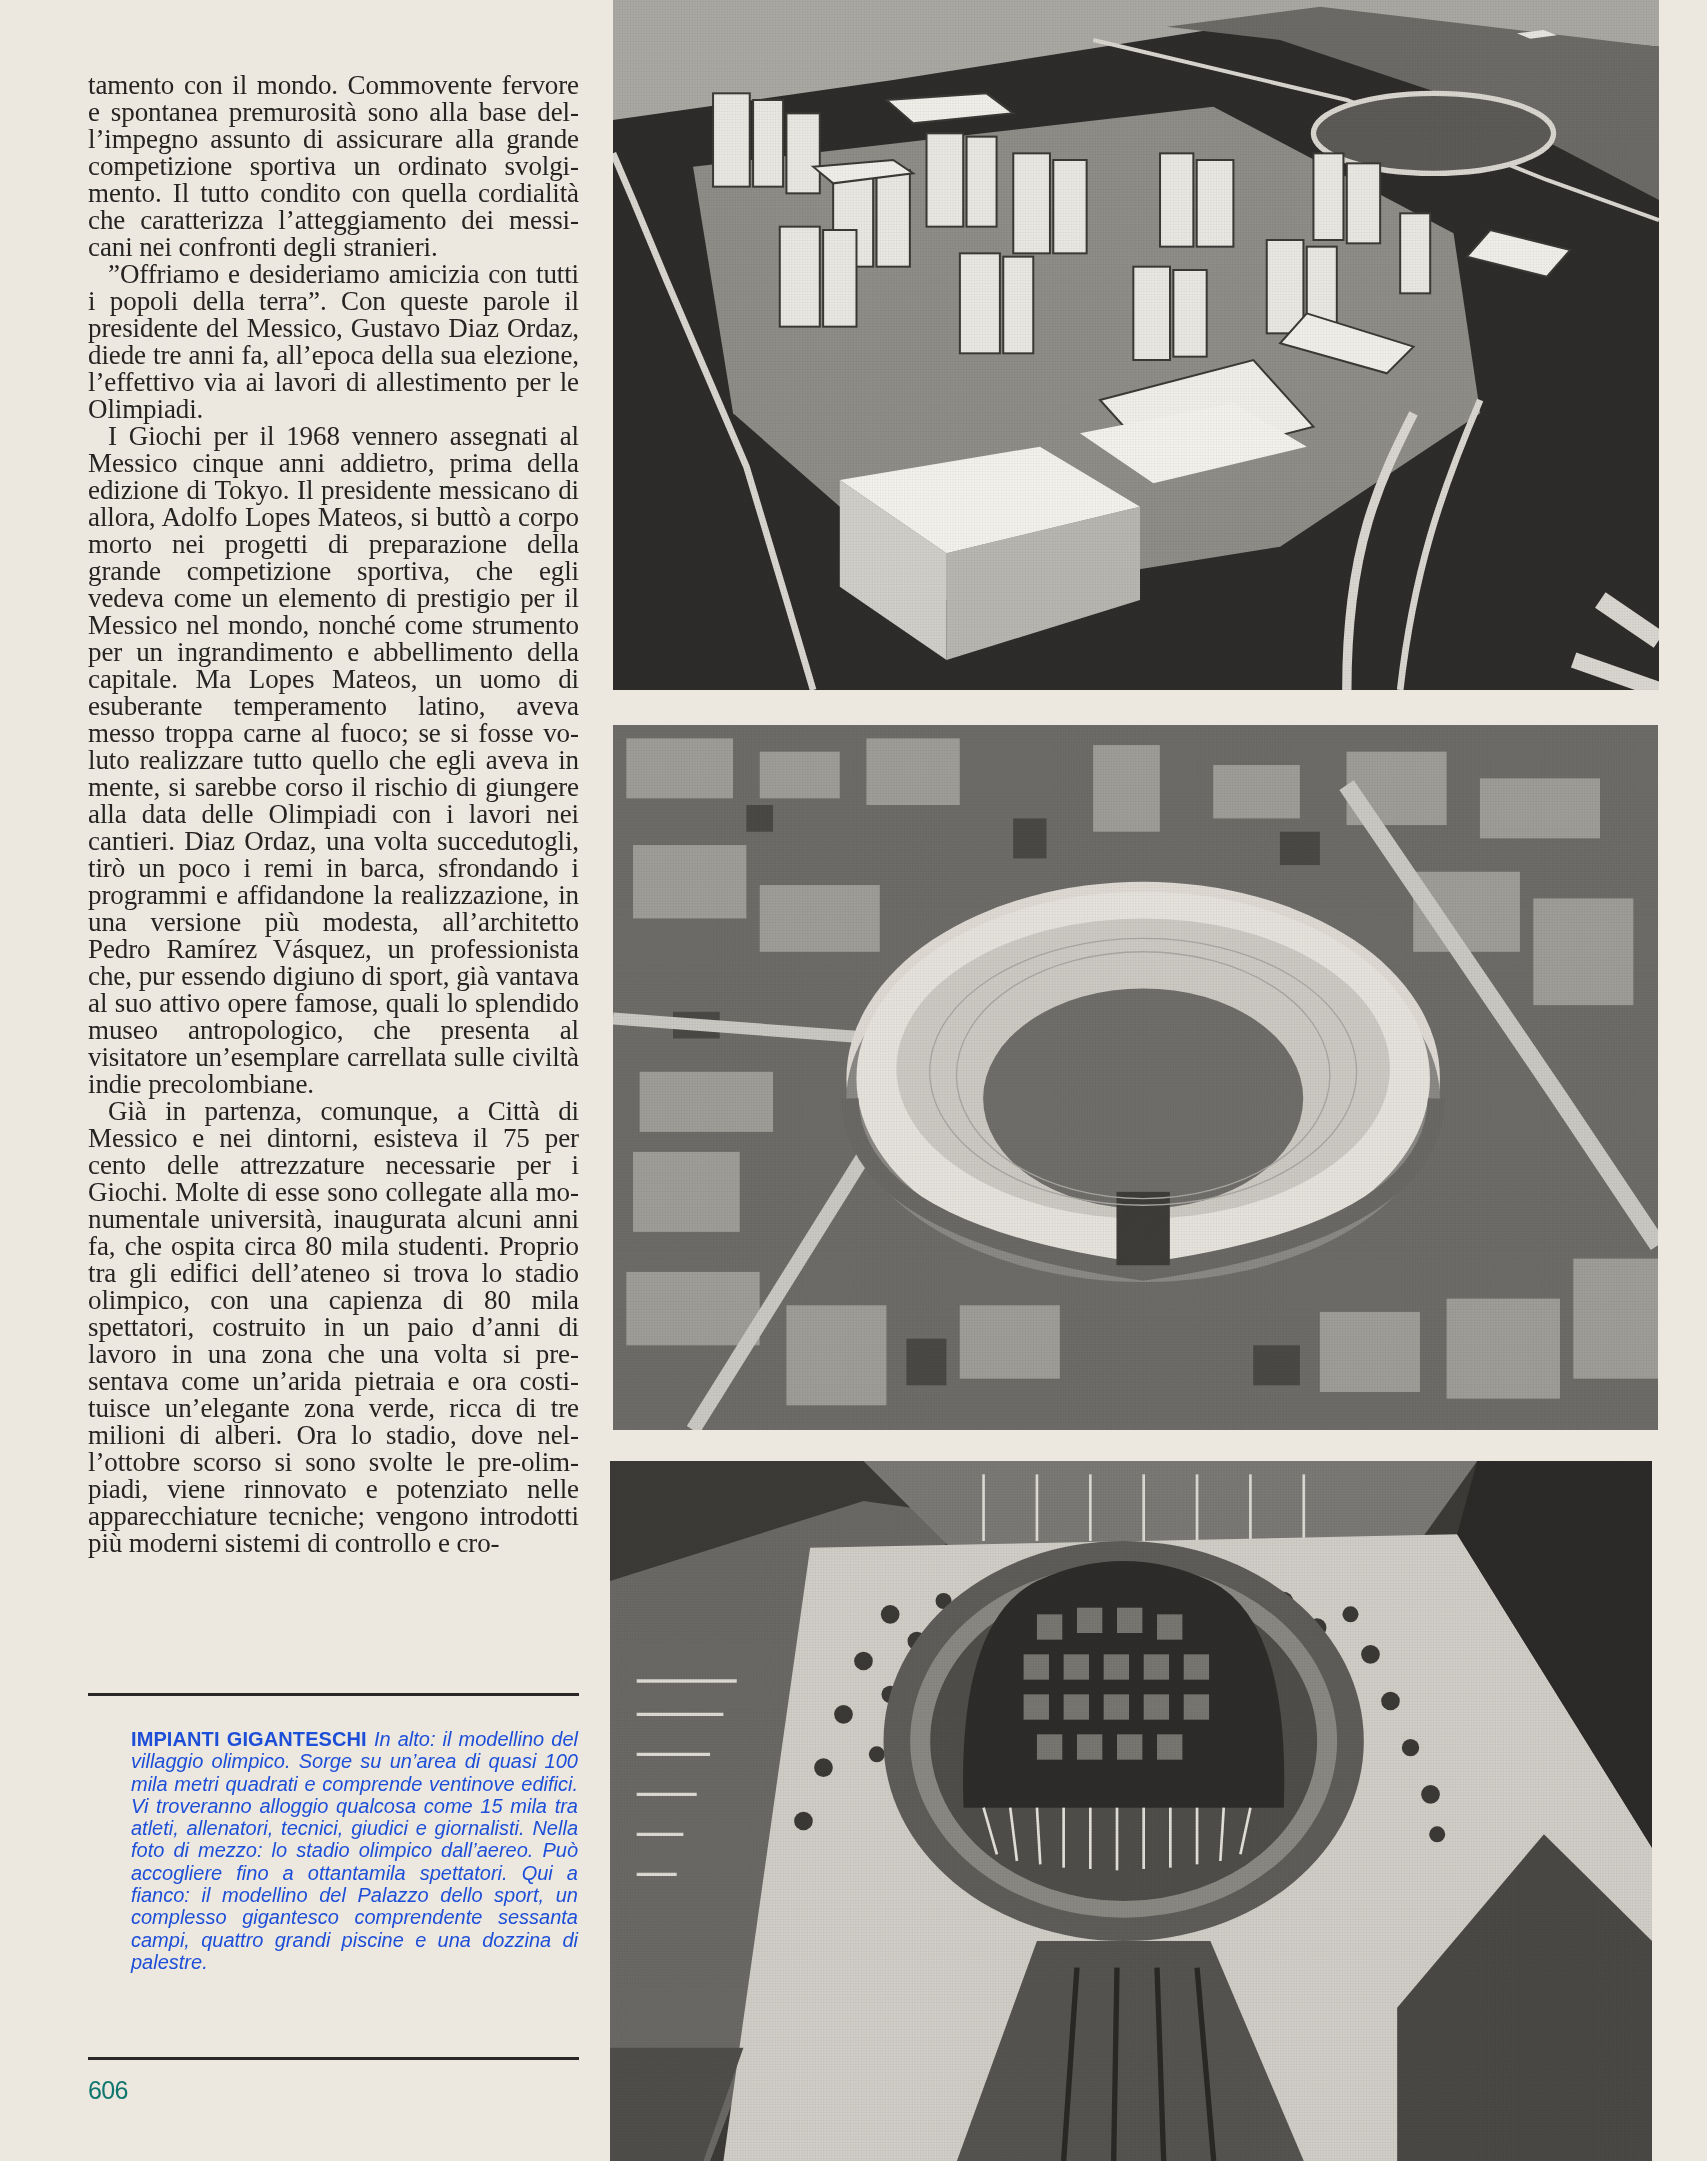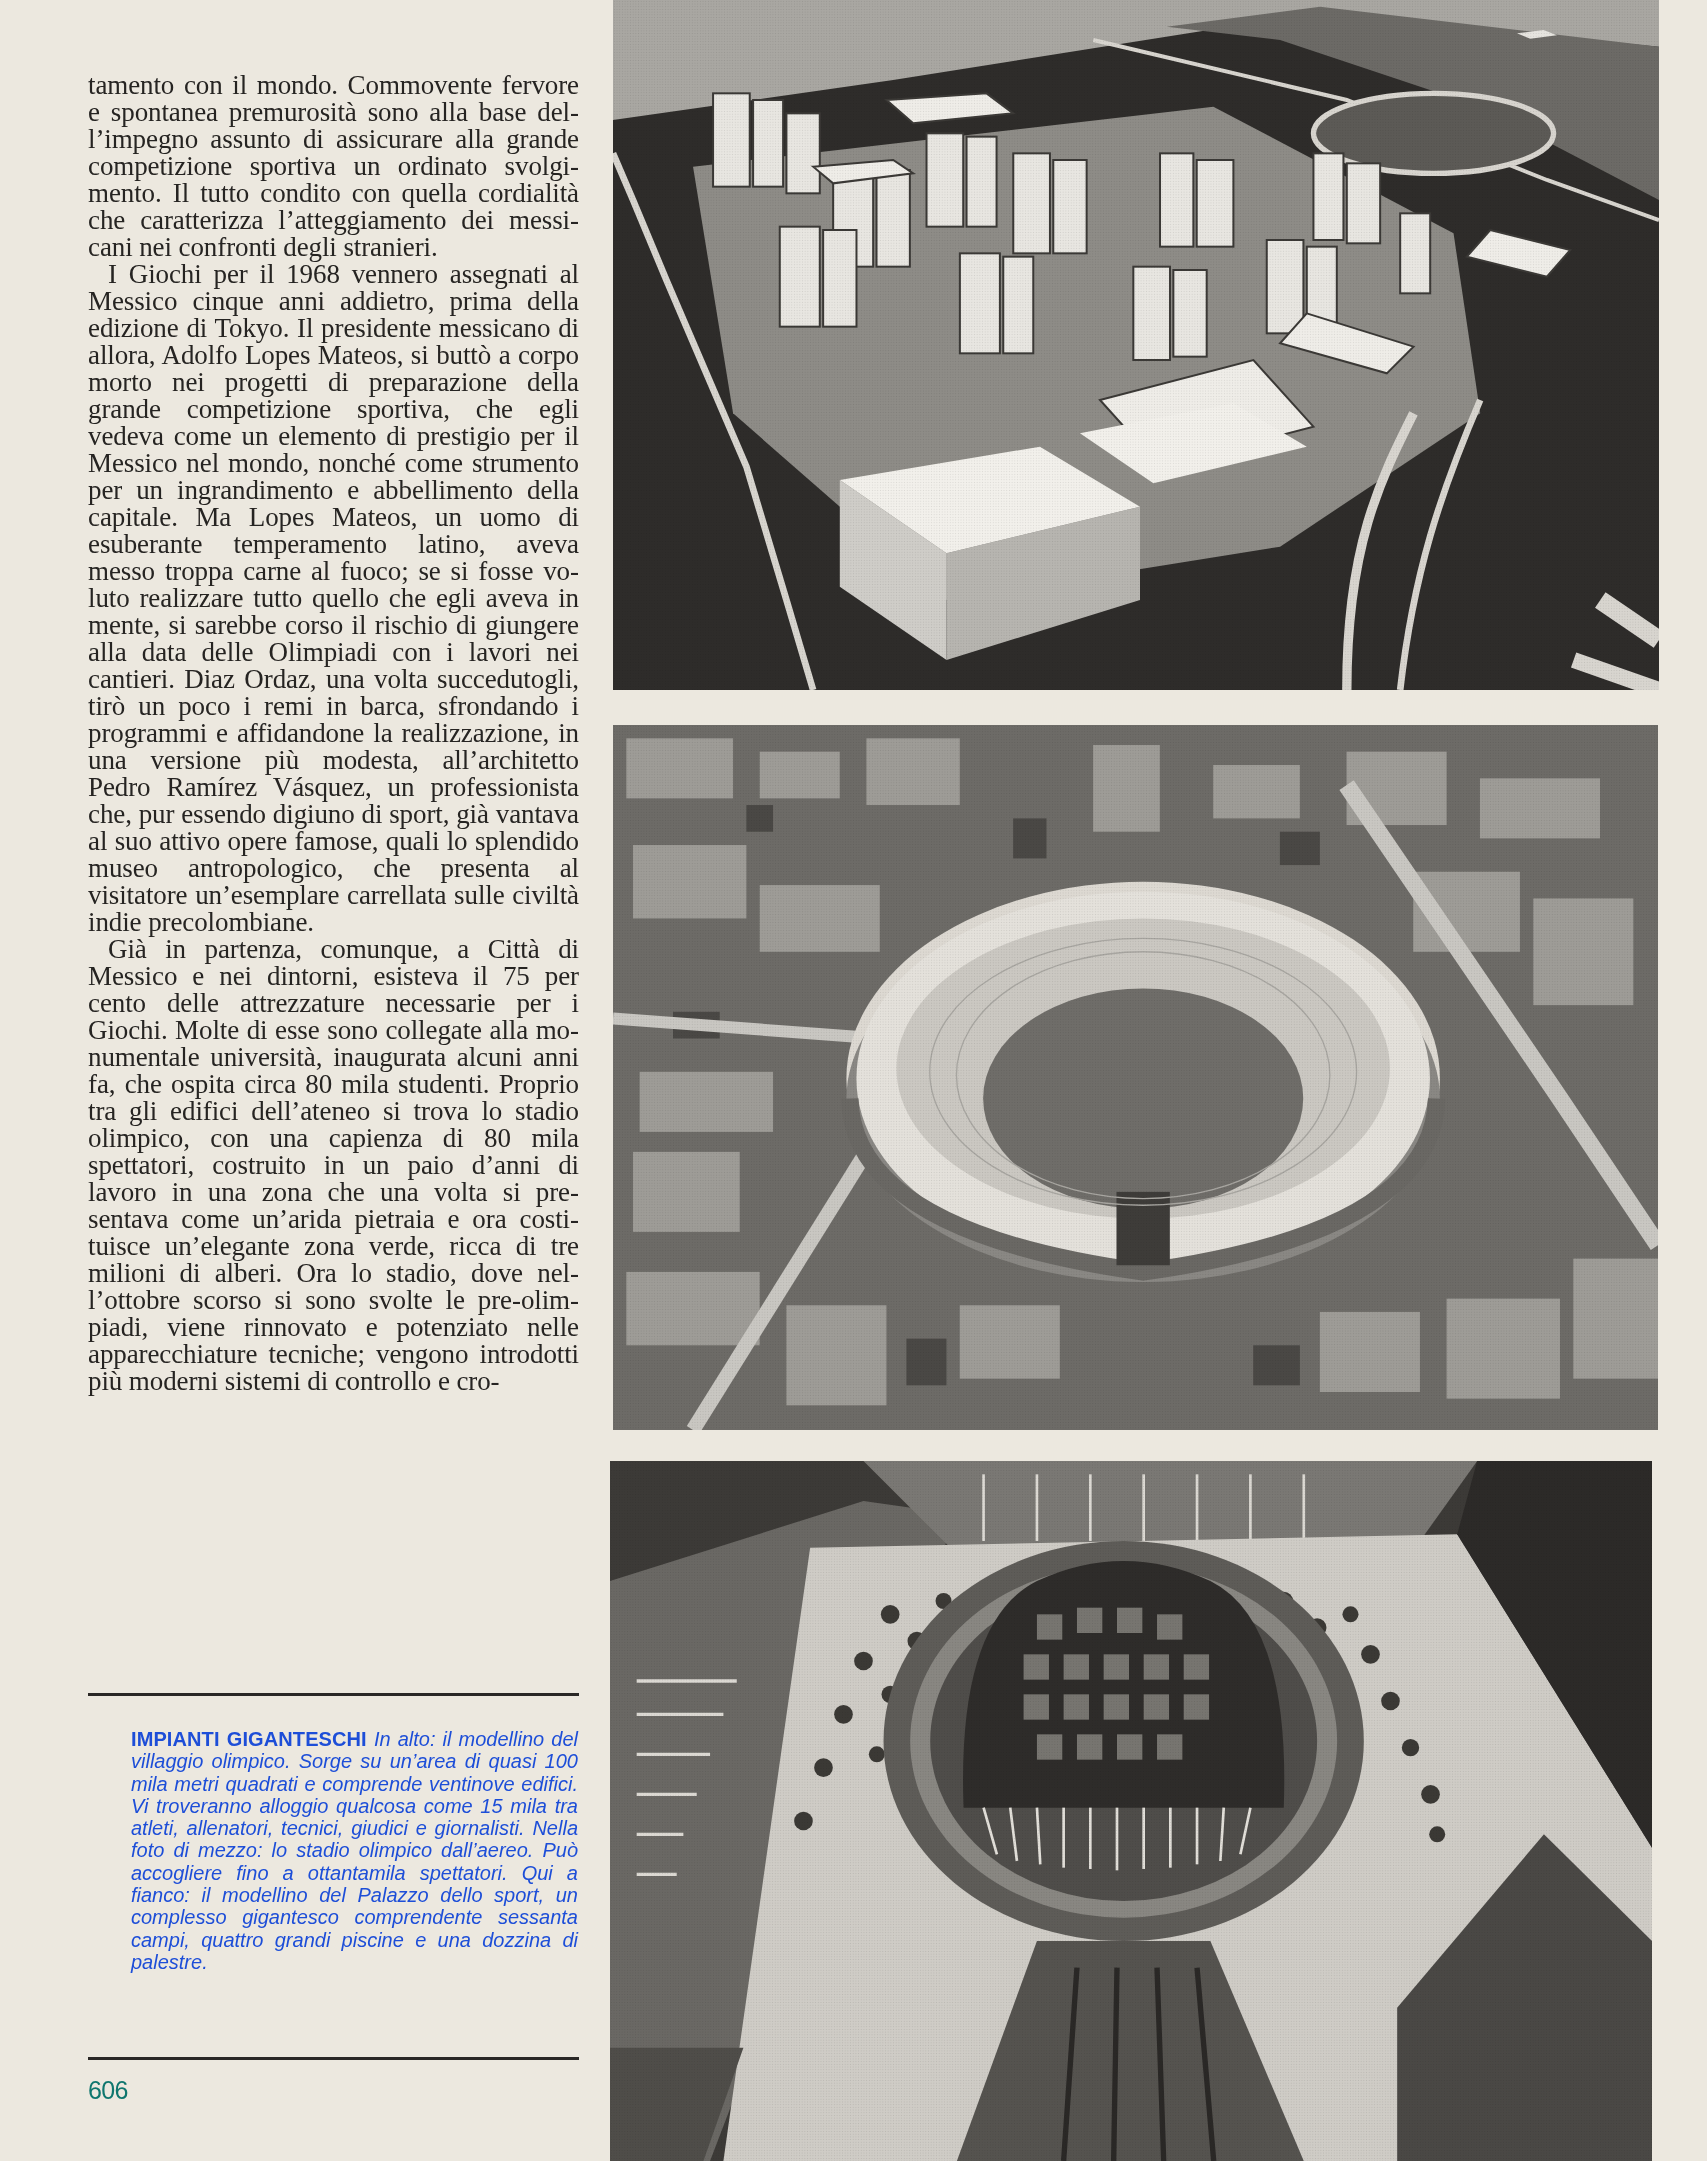--- a/index.html
+++ b/index.html
@@ -58,20 +58,21 @@
     }
   </style>
 </head>
 <body>
 
 <div class="page">
 
   <div class="column">
     <div class="body-text">
       <p>tamento con il mondo. Commovente fervore e spontanea premurosità sono alla base del­l’impegno assunto di assicurare alla grande competizione sportiva un ordinato svolgi­mento. Il tutto condito con quella cordialità che caratterizza l’atteggiamento dei messi­cani nei confronti degli stranieri.</p>
+      <p class="indent">”Offriamo e desideriamo amicizia con tutti i popoli della terra”. Con queste pa­role il presidente del Messico, Gustavo Diaz Ordaz, diede tre anni fa, all’epoca della sua elezione, l’effettivo via ai lavori di allesti­mento per le Olimpiadi.</p>
       <p class="indent">I Giochi per il 1968 vennero assegnati al Messico cinque anni addietro, prima della edizione di Tokyo. Il presidente messicano di allora, Adolfo Lopes Mateos, si buttò a corpo morto nei progetti di preparazione della grande competizione sportiva, che egli vedeva come un elemento di prestigio per il Messico nel mondo, nonché come stru­mento per un ingrandimento e abbellimento della capitale. Ma Lopes Mateos, un uomo di esuberante temperamento latino, aveva messo troppa carne al fuoco; se si fosse vo­luto realizzare tutto quello che egli aveva in mente, si sarebbe corso il rischio di giun­gere alla data delle Olimpiadi con i lavori nei cantieri. Diaz Ordaz, una volta succe­dutogli, tirò un poco i remi in barca, sfron­dando i programmi e affidandone la realiz­zazione, in una versione più modesta, all’ar­chitetto Pedro Ramírez Vásquez, un pro­fessionista che, pur essendo digiuno di sport, già vantava al suo attivo opere famose, qua­li lo splendido museo antropologico, che presenta al visitatore un’esemplare carrel­lata sulle civiltà indie precolombiane.</p>
       <p class="indent">Già in partenza, comunque, a Città di Messico e nei dintorni, esisteva il 75 per cento delle attrezzature necessarie per i Giochi. Molte di esse sono collegate alla mo­numentale università, inaugurata alcuni an­ni fa, che ospita circa 80 mila studenti. Pro­prio tra gli edifici dell’ateneo si trova lo stadio olimpico, con una capienza di 80 mila spettatori, costruito in un paio d’anni di lavoro in una zona che una volta si pre­sentava come un’arida pietraia e ora costi­tuisce un’elegante zona verde, ricca di tre milioni di alberi. Ora lo stadio, dove nel­l’ottobre scorso si sono svolte le pre-olim­piadi, viene rinnovato e potenziato nelle apparecchiature tecniche; vengono intro­dotti più moderni sistemi di controllo e cro-</p>
     </div>
   </div>
 
   <div class="rule top"></div>
 
   <div class="caption">
     <span class="caption-head">IMPIANTI GIGANTESCHI</span>
     <span class="caption-body">In alto: il modellino del villaggio olimpico. Sorge su un’area di quasi 100 mila metri quadrati e comprende ventinove edifici. Vi troveranno alloggio qualcosa come 15 mila tra atleti, allenatori, tecnici, giudici e giornalisti. Nella foto di mezzo: lo stadio olimpico dall’aereo. Può accogliere fino a ottantamila spettatori. Qui a fianco: il modellino del Palazzo dello sport, un complesso gigantesco comprendente sessanta campi, quattro grandi piscine e una dozzina di palestre.</span>

